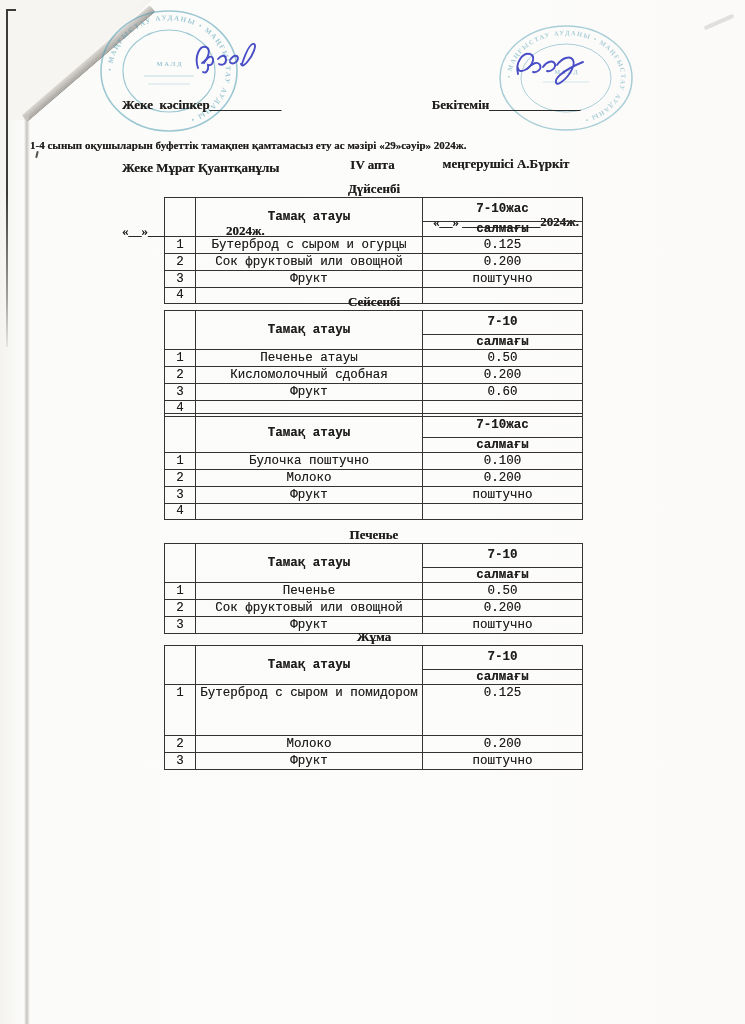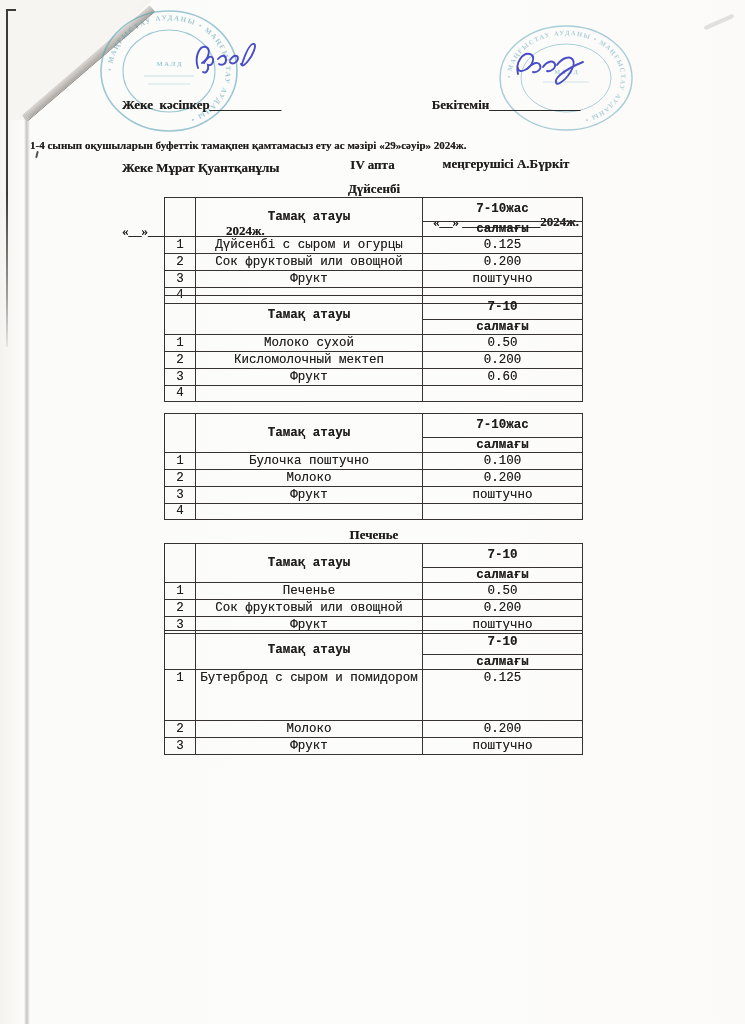--- a/index.html
+++ b/index.html
@@ -180,21 +180,21 @@
       <tr>
         <td class="hA" rowspan="2"></td>
         <td class="hA" rowspan="2">Тамақ атауы</td>
         <td class="hA">7-10жас</td>
       </tr>
       <tr>
         <td class="hB">салмағы</td>
       </tr>
       <tr class="r">
         <td>1</td>
-        <td>Дүйсенбі с сыром и огурцы</td>
+        <td>Бутерброд с сыром и огурцы</td>
         <td>0.125</td>
       </tr>
       <tr class="r">
         <td>2</td>
         <td>Сок фруктовый или овощной</td>
         <td>0.200</td>
       </tr>
       <tr class="r">
         <td>3</td>
         <td>Фрукт</td>
@@ -203,43 +203,44 @@
       <tr class="r-empty">
         <td>4</td>
         <td></td>
         <td></td>
       </tr>
       </tbody>
     </table>
   </div>
 
   <div class="day" style="top:295px">
+    <div class="day-title">Сейсенбі</div>
     <table class="menu-table">
       <colgroup>
           <col class="c-num">
           <col class="c-food">
           <col class="c-weight">
         </colgroup>
       <tbody>
       <tr>
         <td class="hA" rowspan="2"></td>
         <td class="hA" rowspan="2">Тамақ атауы</td>
         <td class="hA">7-10</td>
       </tr>
       <tr>
         <td class="hB">салмағы</td>
       </tr>
       <tr class="r">
         <td>1</td>
-        <td>Молоко сухой</td>
+        <td>Печенье атауы</td>
         <td>0.50</td>
       </tr>
       <tr class="r">
         <td>2</td>
-        <td>Кисломолочный мектеп</td>
+        <td>Кисломолочный сдобная</td>
         <td>0.200</td>
       </tr>
       <tr class="r">
         <td>3</td>
         <td>Фрукт</td>
         <td>0.60</td>
       </tr>
       <tr class="r-empty">
         <td>4</td>
         <td></td>
@@ -319,20 +320,21 @@
       <tr class="r">
         <td>3</td>
         <td>Фрукт</td>
         <td>поштучно</td>
       </tr>
       </tbody>
     </table>
   </div>
 
   <div class="day" style="top:630px">
+    <div class="day-title">Жұма</div>
     <table class="menu-table">
       <colgroup>
           <col class="c-num">
           <col class="c-food">
           <col class="c-weight">
         </colgroup>
       <tbody>
       <tr>
         <td class="hA" rowspan="2"></td>
         <td class="hA" rowspan="2">Тамақ атауы</td>

